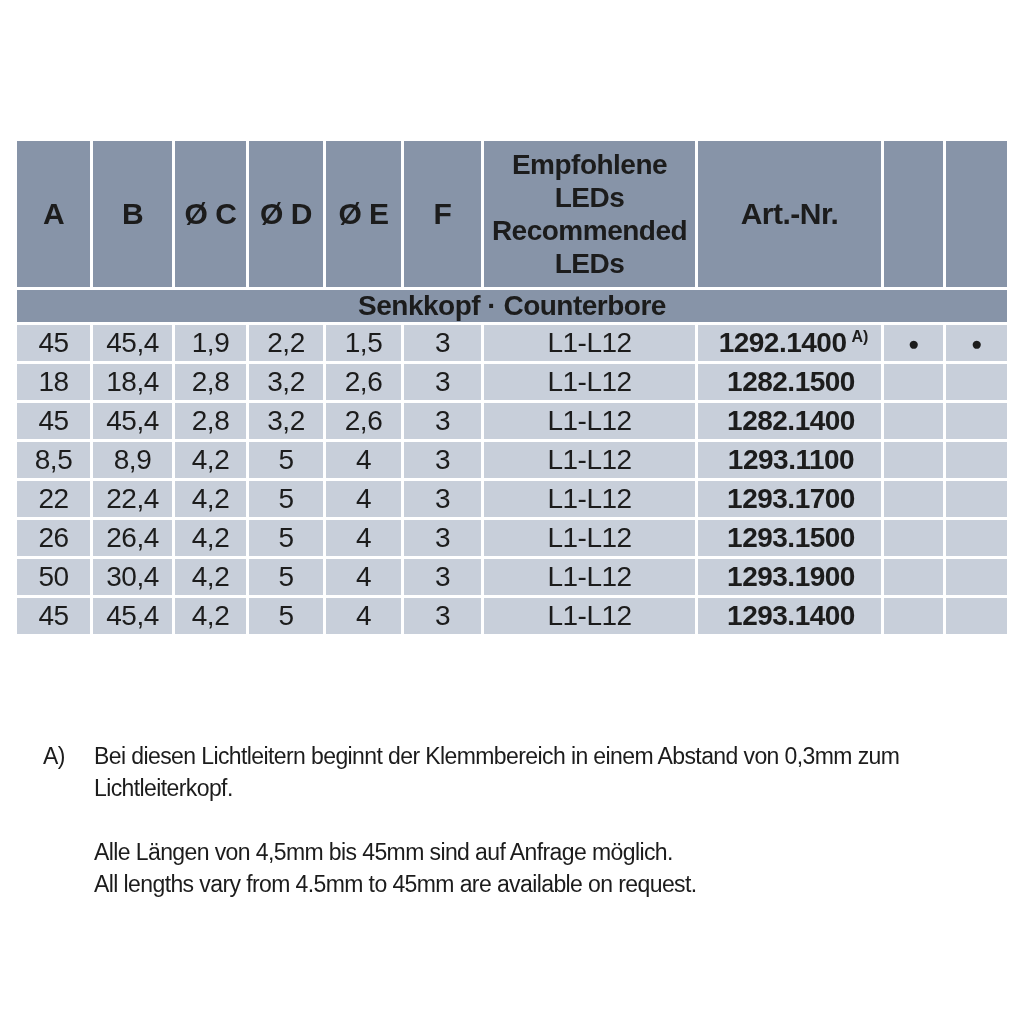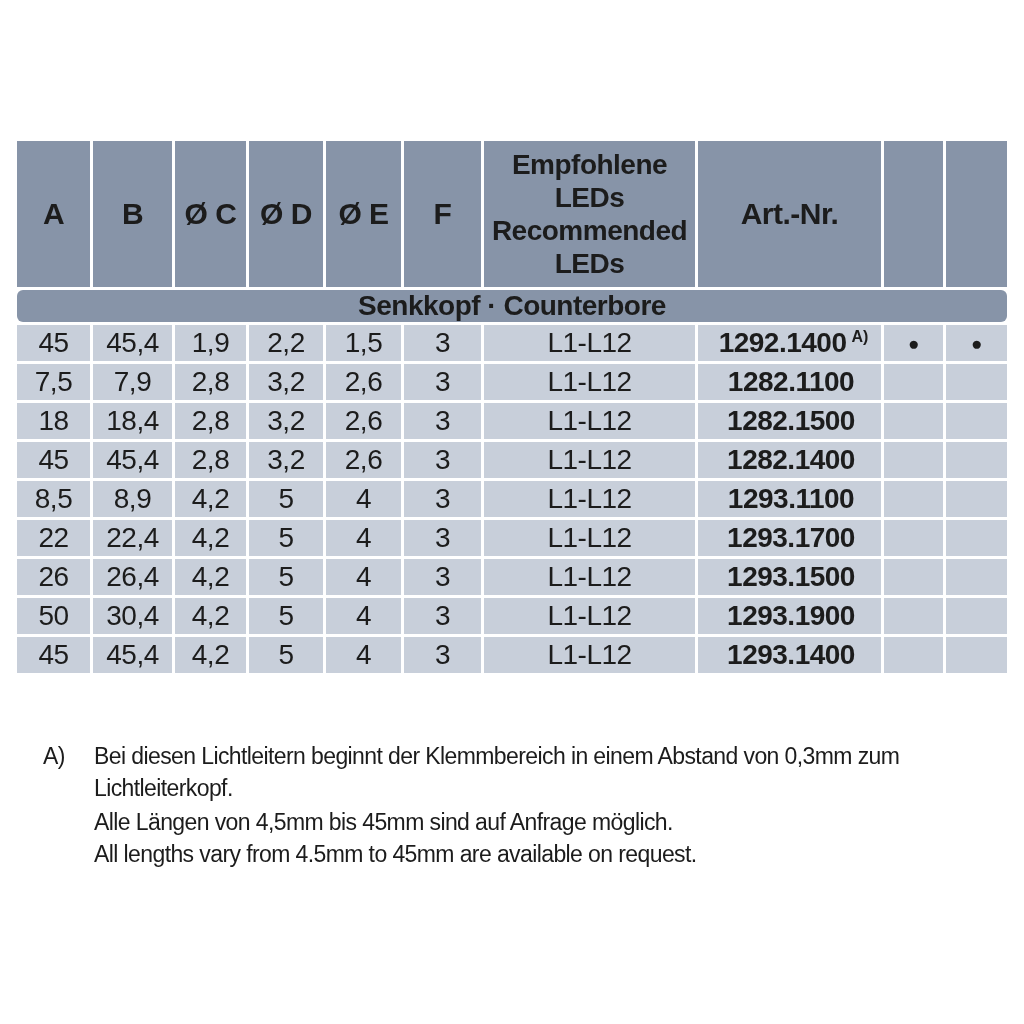--- a/index.html
+++ b/index.html
@@ -31,38 +31,38 @@
   }
   thead th{
     background:var(--header-bg);
     height:146px;
     font-size:30px;font-weight:600;
   }
   .led-lines{line-height:33px;font-size:28px;}
   tr.section td{
     background:var(--header-bg);
     height:32px;
-    font-size:28px;font-weight:600;border-radius:6px;
+    font-size:28px;font-weight:600;
   }
   tbody.rows td{
     background:var(--row-bg);
     height:36px;
     font-size:28px;
   }
   tbody.rows td.art{font-weight:bold;padding-left:8px;}
   tbody.rows td.art sup{font-size:16px;font-weight:bold;margin-left:5px;letter-spacing:0;}
   tbody.rows td.dot{font-size:19px;line-height:1;}
   .notes{
     position:absolute;left:43px;top:740px;width:966px;
     font-size:23px;line-height:32px;letter-spacing:-0.6px;
   }
   .note-block{display:flex;}
   .note-marker{width:51px;flex:0 0 51px;}
   .note-text{flex:1;}
-  .note-block.second{margin-top:2px;}
+  .note-block.second{margin-top:32px;}
 </style>
 </head>
 <body>
 
 <div class="sheet">
 
   <div class="table-wrap">
     <table class="spec">
       <colgroup>
         <col style="width:73px">
@@ -109,32 +109,20 @@
     <td>1,9</td>
     <td>2,2</td>
     <td>1,5</td>
     <td>3</td>
     <td>L1-L12</td>
     <td class="art"><span>1292.1400</span><sup>A)</sup></td>
     <td class="dot">●</td>
     <td class="dot">●</td>
   </tr>
 
-  <tr>
-    <td>7,5</td>
-    <td>7,9</td>
-    <td>2,8</td>
-    <td>3,2</td>
-    <td>2,6</td>
-    <td>3</td>
-    <td>L1-L12</td>
-    <td class="art"><span>1282.1100</span><sup></sup></td>
-    <td class="dot"></td>
-    <td class="dot"></td>
-  </tr>
 
   <tr>
     <td>18</td>
     <td>18,4</td>
     <td>2,8</td>
     <td>3,2</td>
     <td>2,6</td>
     <td>3</td>
     <td>L1-L12</td>
     <td class="art"><span>1282.1500</span><sup></sup></td>

